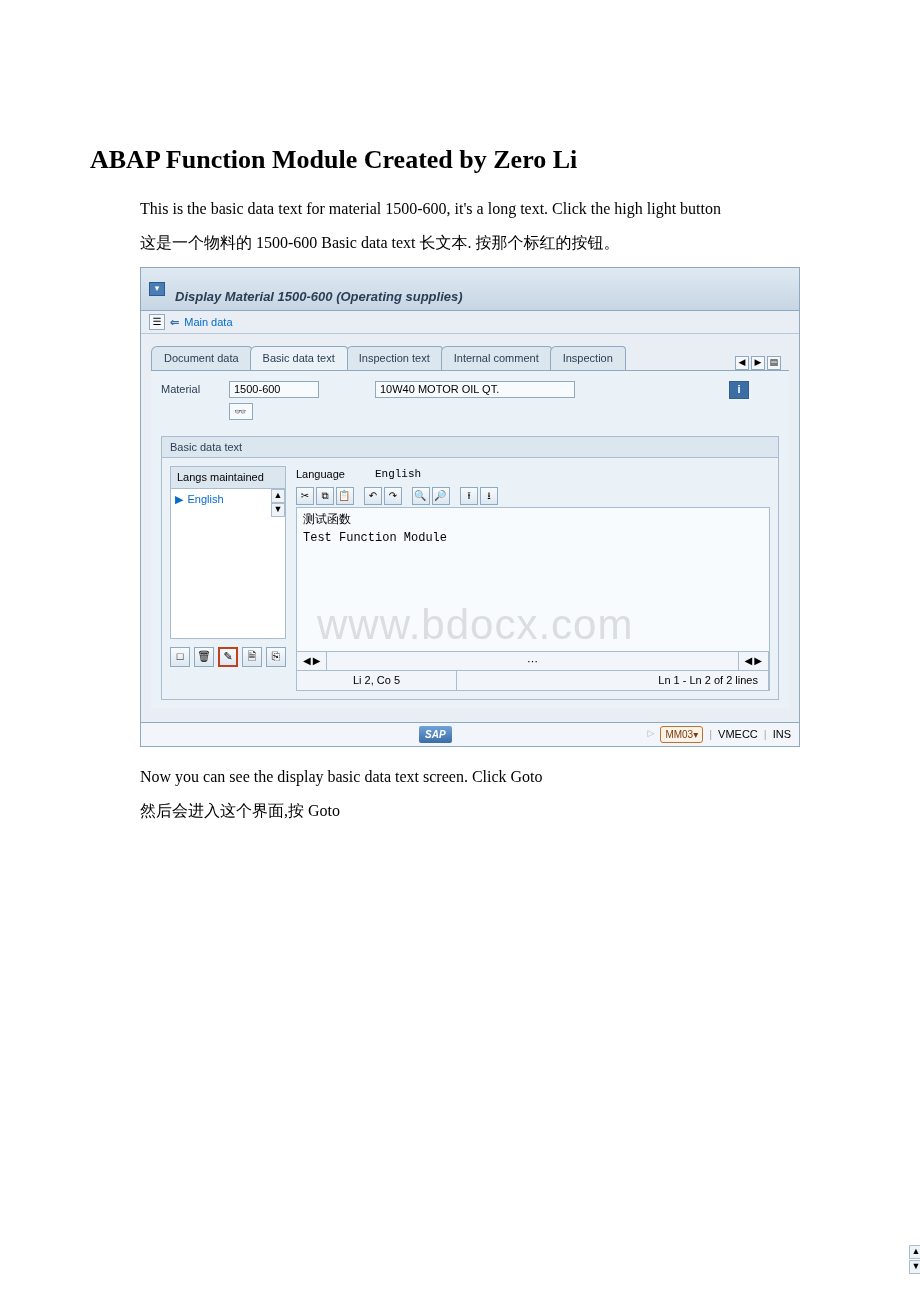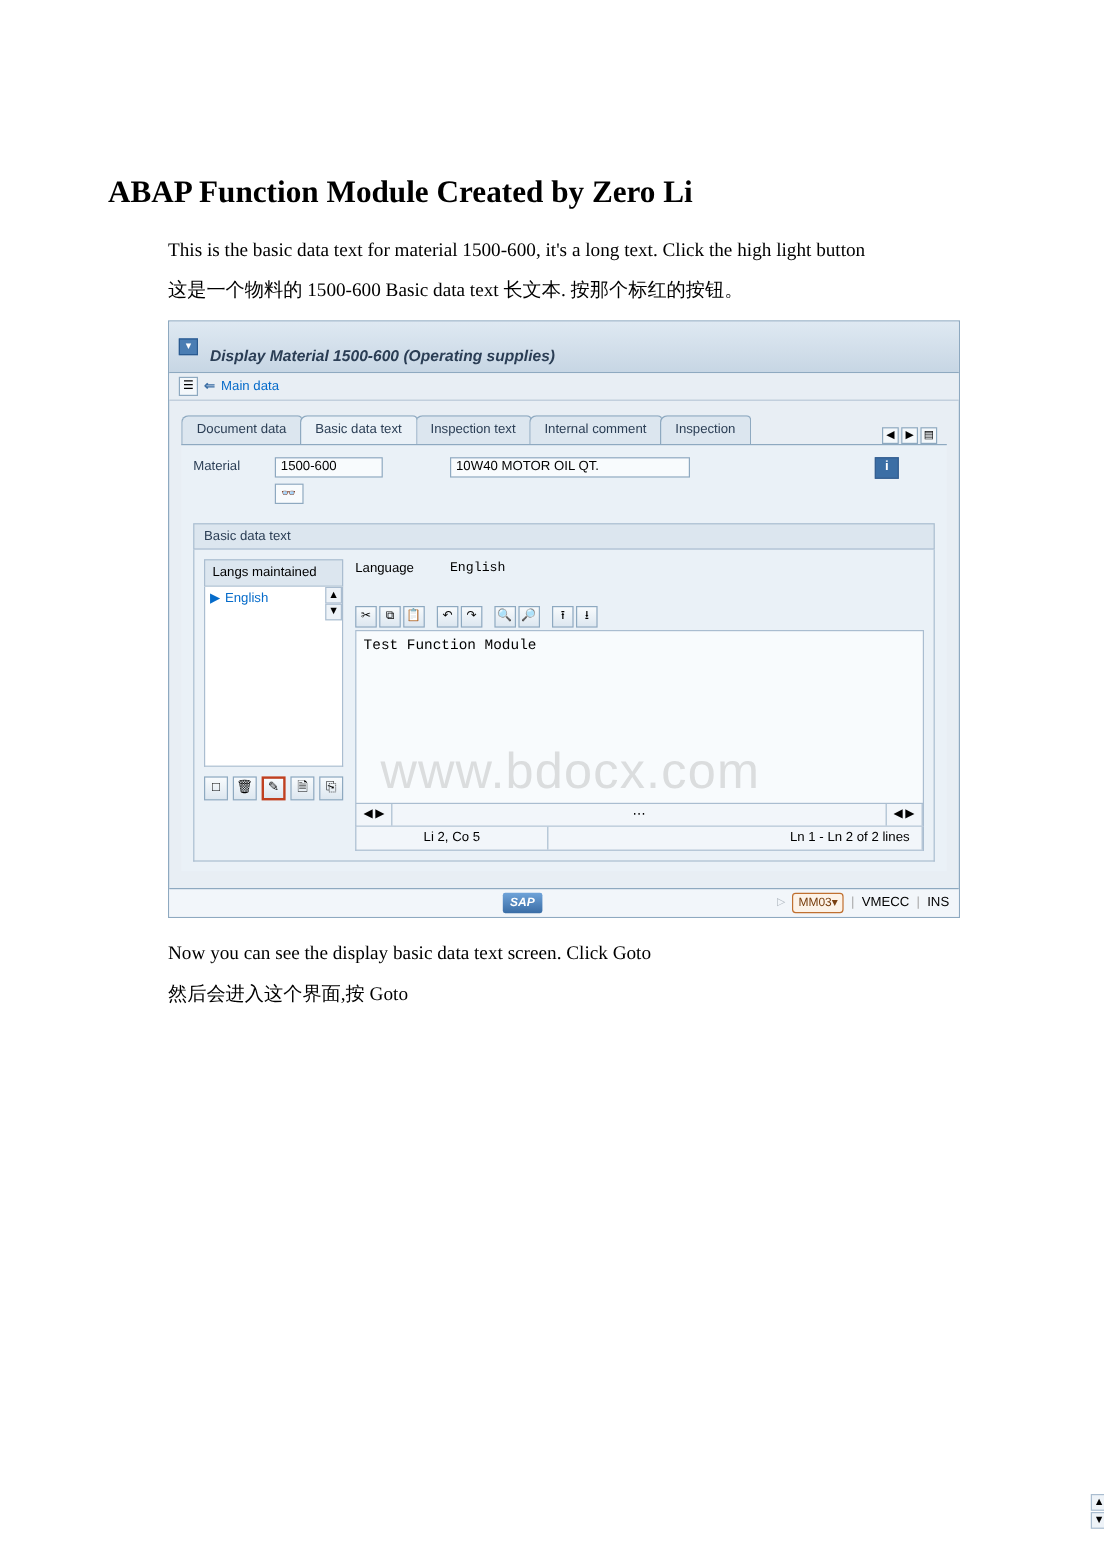--- a/index.html
+++ b/index.html
@@ -193,21 +193,21 @@
     .scroll-btn {
       width: 14px; height: 14px;
       border: 1px solid #aabdd0;
       background: #eef3f8;
       display: flex;
       align-items: center;
       justify-content: center;
       font-size: 9px;
     }
     .editor-panel { flex: 1; position: relative; }
-    .editor-top { display: flex; align-items: flex-start; gap: 30px; margin-bottom: 22px; }
+    .editor-top { display: flex; align-items: flex-start; gap: 30px; margin-bottom: 4px; }
     .editor-toolbar { display: flex; gap: 2px; margin-bottom: 2px; flex-wrap: wrap; }
     .ed-btn {
       width: 18px; height: 18px;
       border: 1px solid #8ea9c0;
       background: linear-gradient(#f8fbfd,#dde7f0);
       display: inline-flex;
       align-items: center;
       justify-content: center;
       font-size: 10px;
     }
@@ -396,20 +396,21 @@
           <span class="ed-btn">↶</span>
           <span class="ed-btn">↷</span>
           <span class="ed-sep"></span>
           <span class="ed-btn">🔍</span>
           <span class="ed-btn">🔎</span>
           <span class="ed-sep"></span>
           <span class="ed-btn">⭱</span>
           <span class="ed-btn">⭳</span>
         </div>
         <div class="editor-area">
+          <div>测试函数</div>
           <div>Test Function Module</div>
           <div class="watermark">www.bdocx.com</div>
         </div>
         <div class="editor-status">
           <div class="ed-stat-nav">
             <span>◀</span>
             <span>▶</span>
           </div>
           <div class="ed-stat-cell wide">⋯</div>
           <div class="ed-stat-nav">

